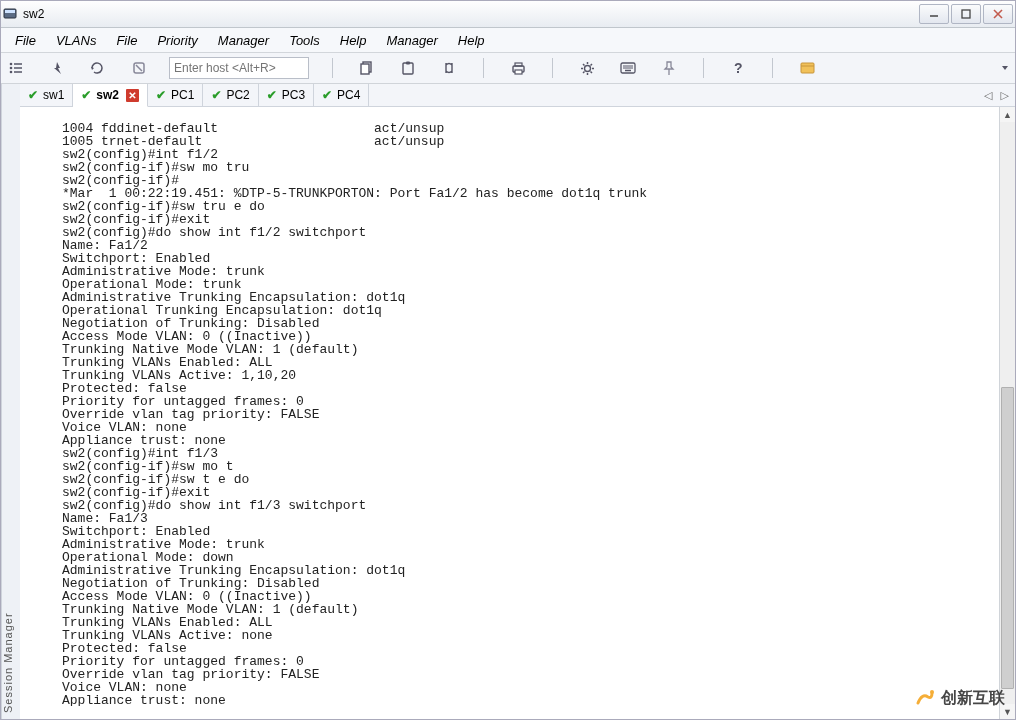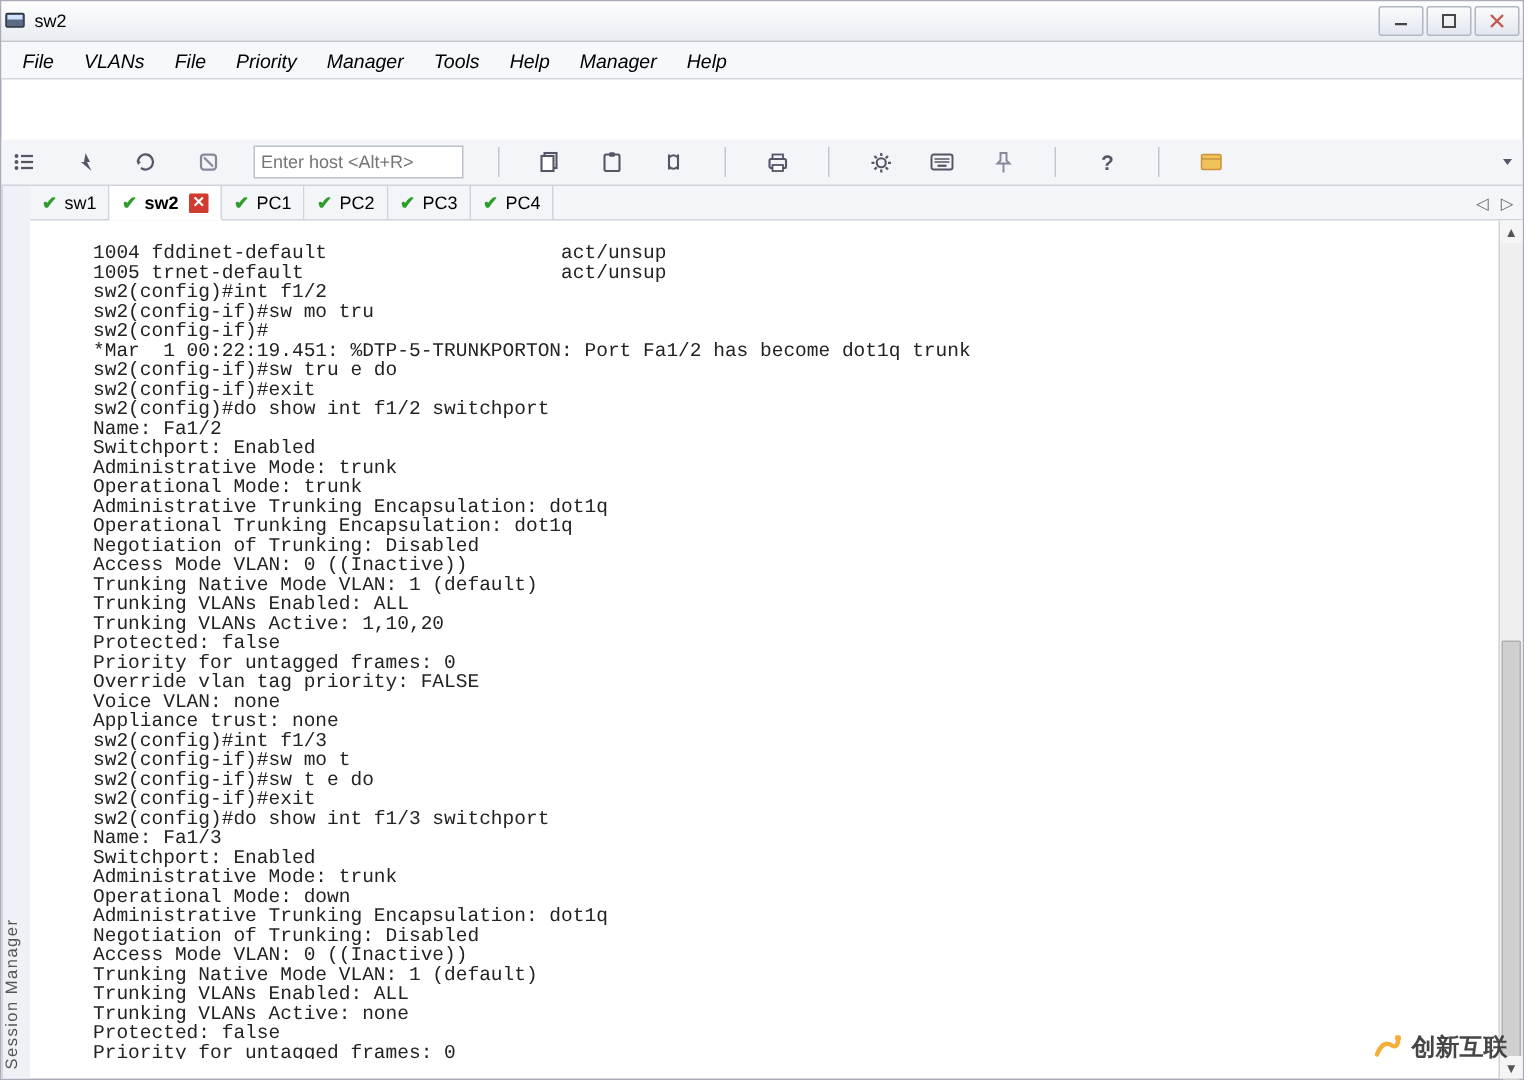--- a/index.html
+++ b/index.html
@@ -72,21 +72,20 @@
   }
   
   .toolbar {
     height: 30px;
     border-bottom: 1px solid #d0d4d9;
     display: flex;
     align-items: center;
     padding: 0 4px;
     gap: 19px;
     background:#f3f5f9;
-    margin-top:40px;
   }
   .tb-btn {
     width: 22px;
     height: 22px;
     display: flex;
     align-items: center;
     justify-content: center;
     border-radius: 3px;
     color: #404754;
   }

